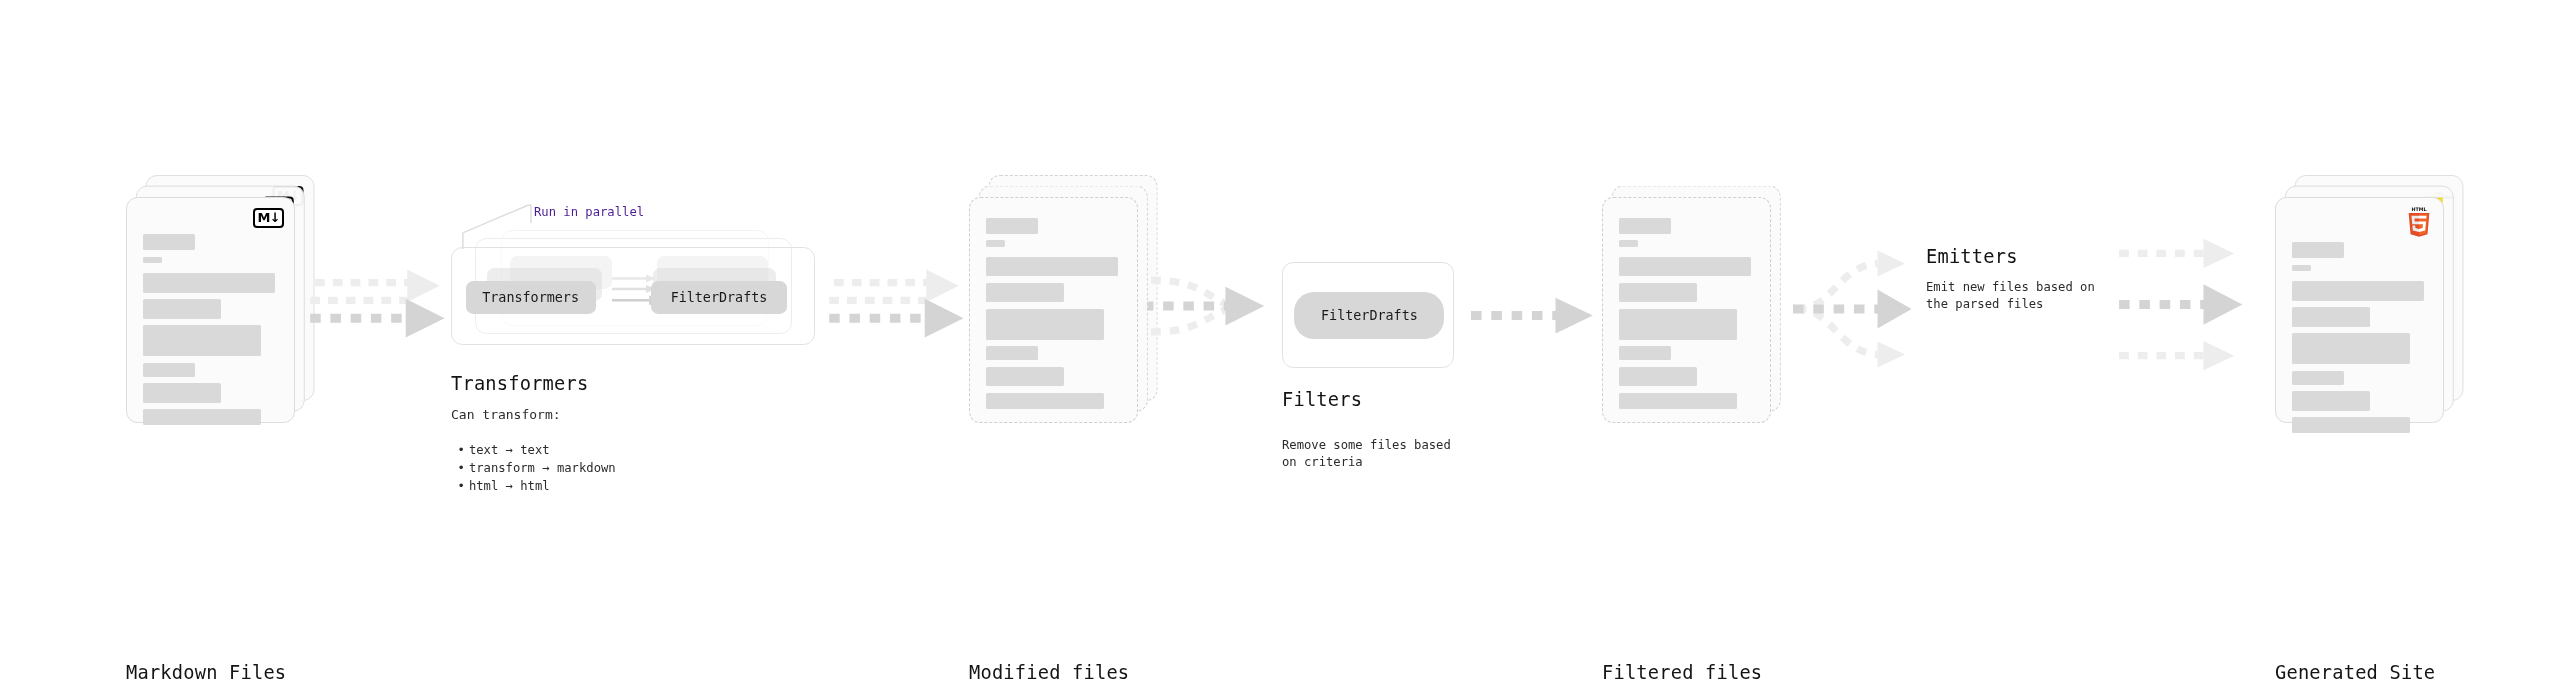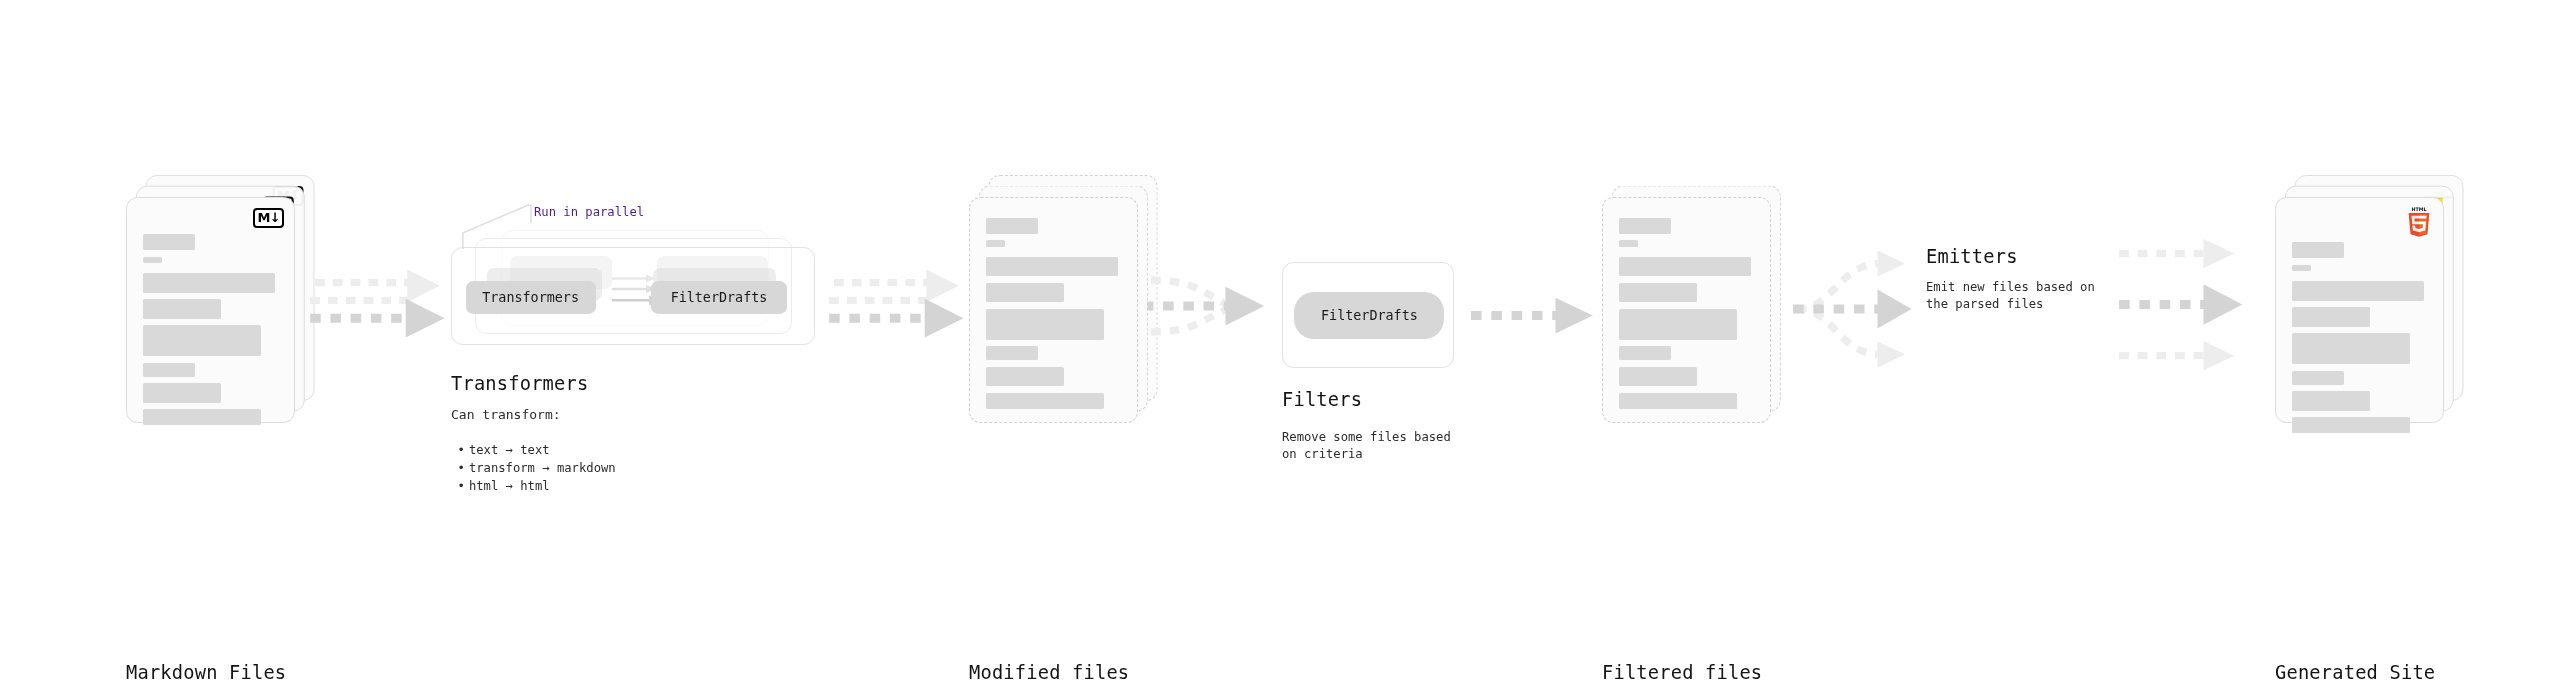--- a/index.html
+++ b/index.html
@@ -235,21 +235,21 @@
       </g>
       <polygon points="104,28 152,52 104,76" fill="#d4d4d4"></polygon>
     </svg>
   </div>
 
   <div class="block" style="left:1282px; top:262px;">
     <div class="gbox s3" style="position:relative; left:0; top:0; width:172px; height:106px; background:#fff;">
       <div class="pill" style="position:absolute; left:11.4px; top:29px; width:150px; height:47px;border-radius:20px;">FilterDrafts</div>
     </div>
     <div class="title" style="margin-top:21px;">Filters</div>
-    <div class="desc" style="margin-top:19px;">Remove some files based
+    <div class="desc" style="margin-top:27px;">Remove some files based
 on criteria</div>
   </div>
 
   <div class="block" style="left:1471px; top:291px;">
     <svg width="130" height="49" viewBox="0 0 160 60">
       <line x1="0" y1="30" x2="112" y2="30" stroke="#d4d4d4" stroke-width="11" stroke-dasharray="13 12"></line>
       <polygon points="104,8 150,30 104,52" fill="#d4d4d4"></polygon>
     </svg>
   </div>
 

